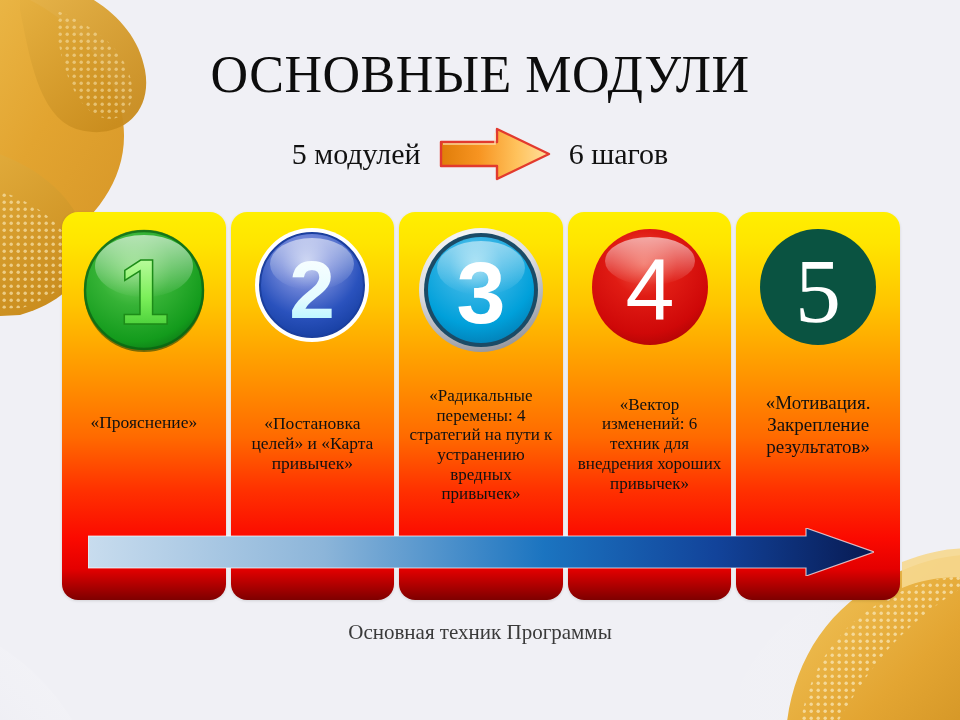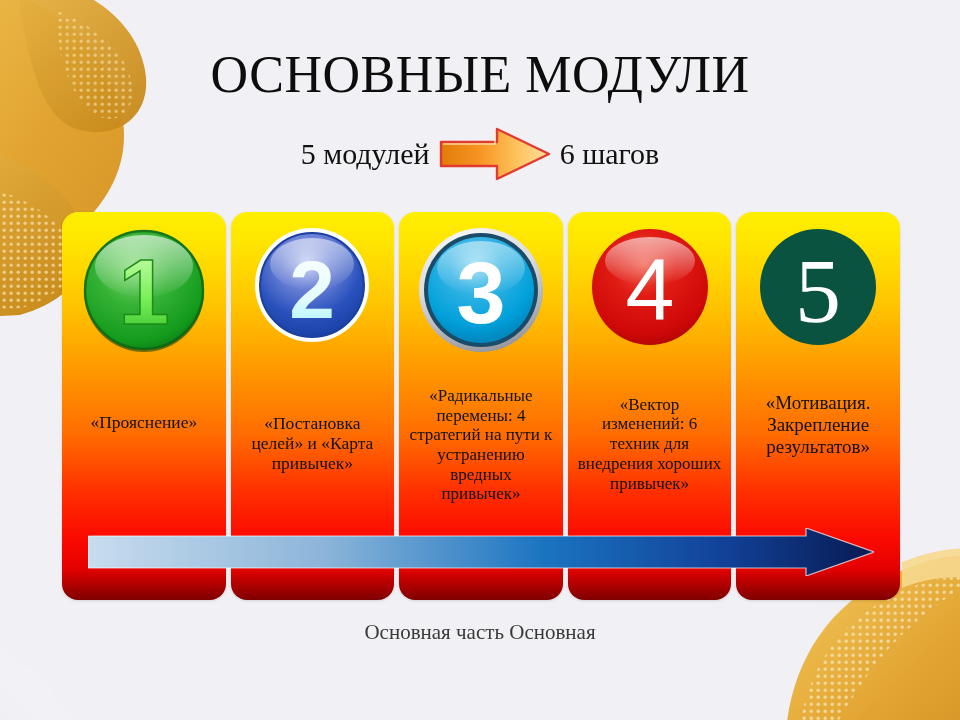--- a/index.html
+++ b/index.html
@@ -18,21 +18,21 @@
   .deco-bl{bottom:-60px;left:-60px;}
 
   
   .title{
     position:absolute;top:48px;left:0;width:960px;text-align:center;
     font-size:52px;line-height:1.05;color:#0d0d0d;letter-spacing:0.5px;
     font-family:"Liberation Serif","DejaVu Serif",serif;
   }
   .subrow{
     position:absolute;top:125px;left:0;width:960px;
-    display:flex;align-items:center;justify-content:center;gap:7px;
+    display:flex;align-items:center;justify-content:center;gap:16px;
   }
   .subrow .stext{
     font-size:30px;color:#111;
     font-family:"Liberation Serif","DejaVu Serif",serif;
     white-space:nowrap;
   }
   .arrow-small{width:120px;height:58px;flex:0 0 auto;margin:0 -2px;}
 
   
   .cards{position:absolute;top:212px;left:62px;width:838px;height:388px;
@@ -288,15 +288,15 @@
         <stop offset="0%" stop-color="#c8dcee"></stop>
         <stop offset="30%" stop-color="#8cb5d9"></stop>
         <stop offset="58%" stop-color="#1b74c0"></stop>
         <stop offset="80%" stop-color="#12439a"></stop>
         <stop offset="100%" stop-color="#081a52"></stop>
       </linearGradient>
     </defs>
     <path d="M0,8 L718,8 L718,0 L786,24 L718,48 L718,40 L0,40 Z" fill="url(#bg1)" stroke="#ffffff" stroke-width="1.2" stroke-opacity="0.7"></path>
   </svg>
 
-  <div class="caption">Основная часть Основная</div>
+  <div class="caption">Основная техник Программы</div>
 
 </div>
 
 </body></html>

